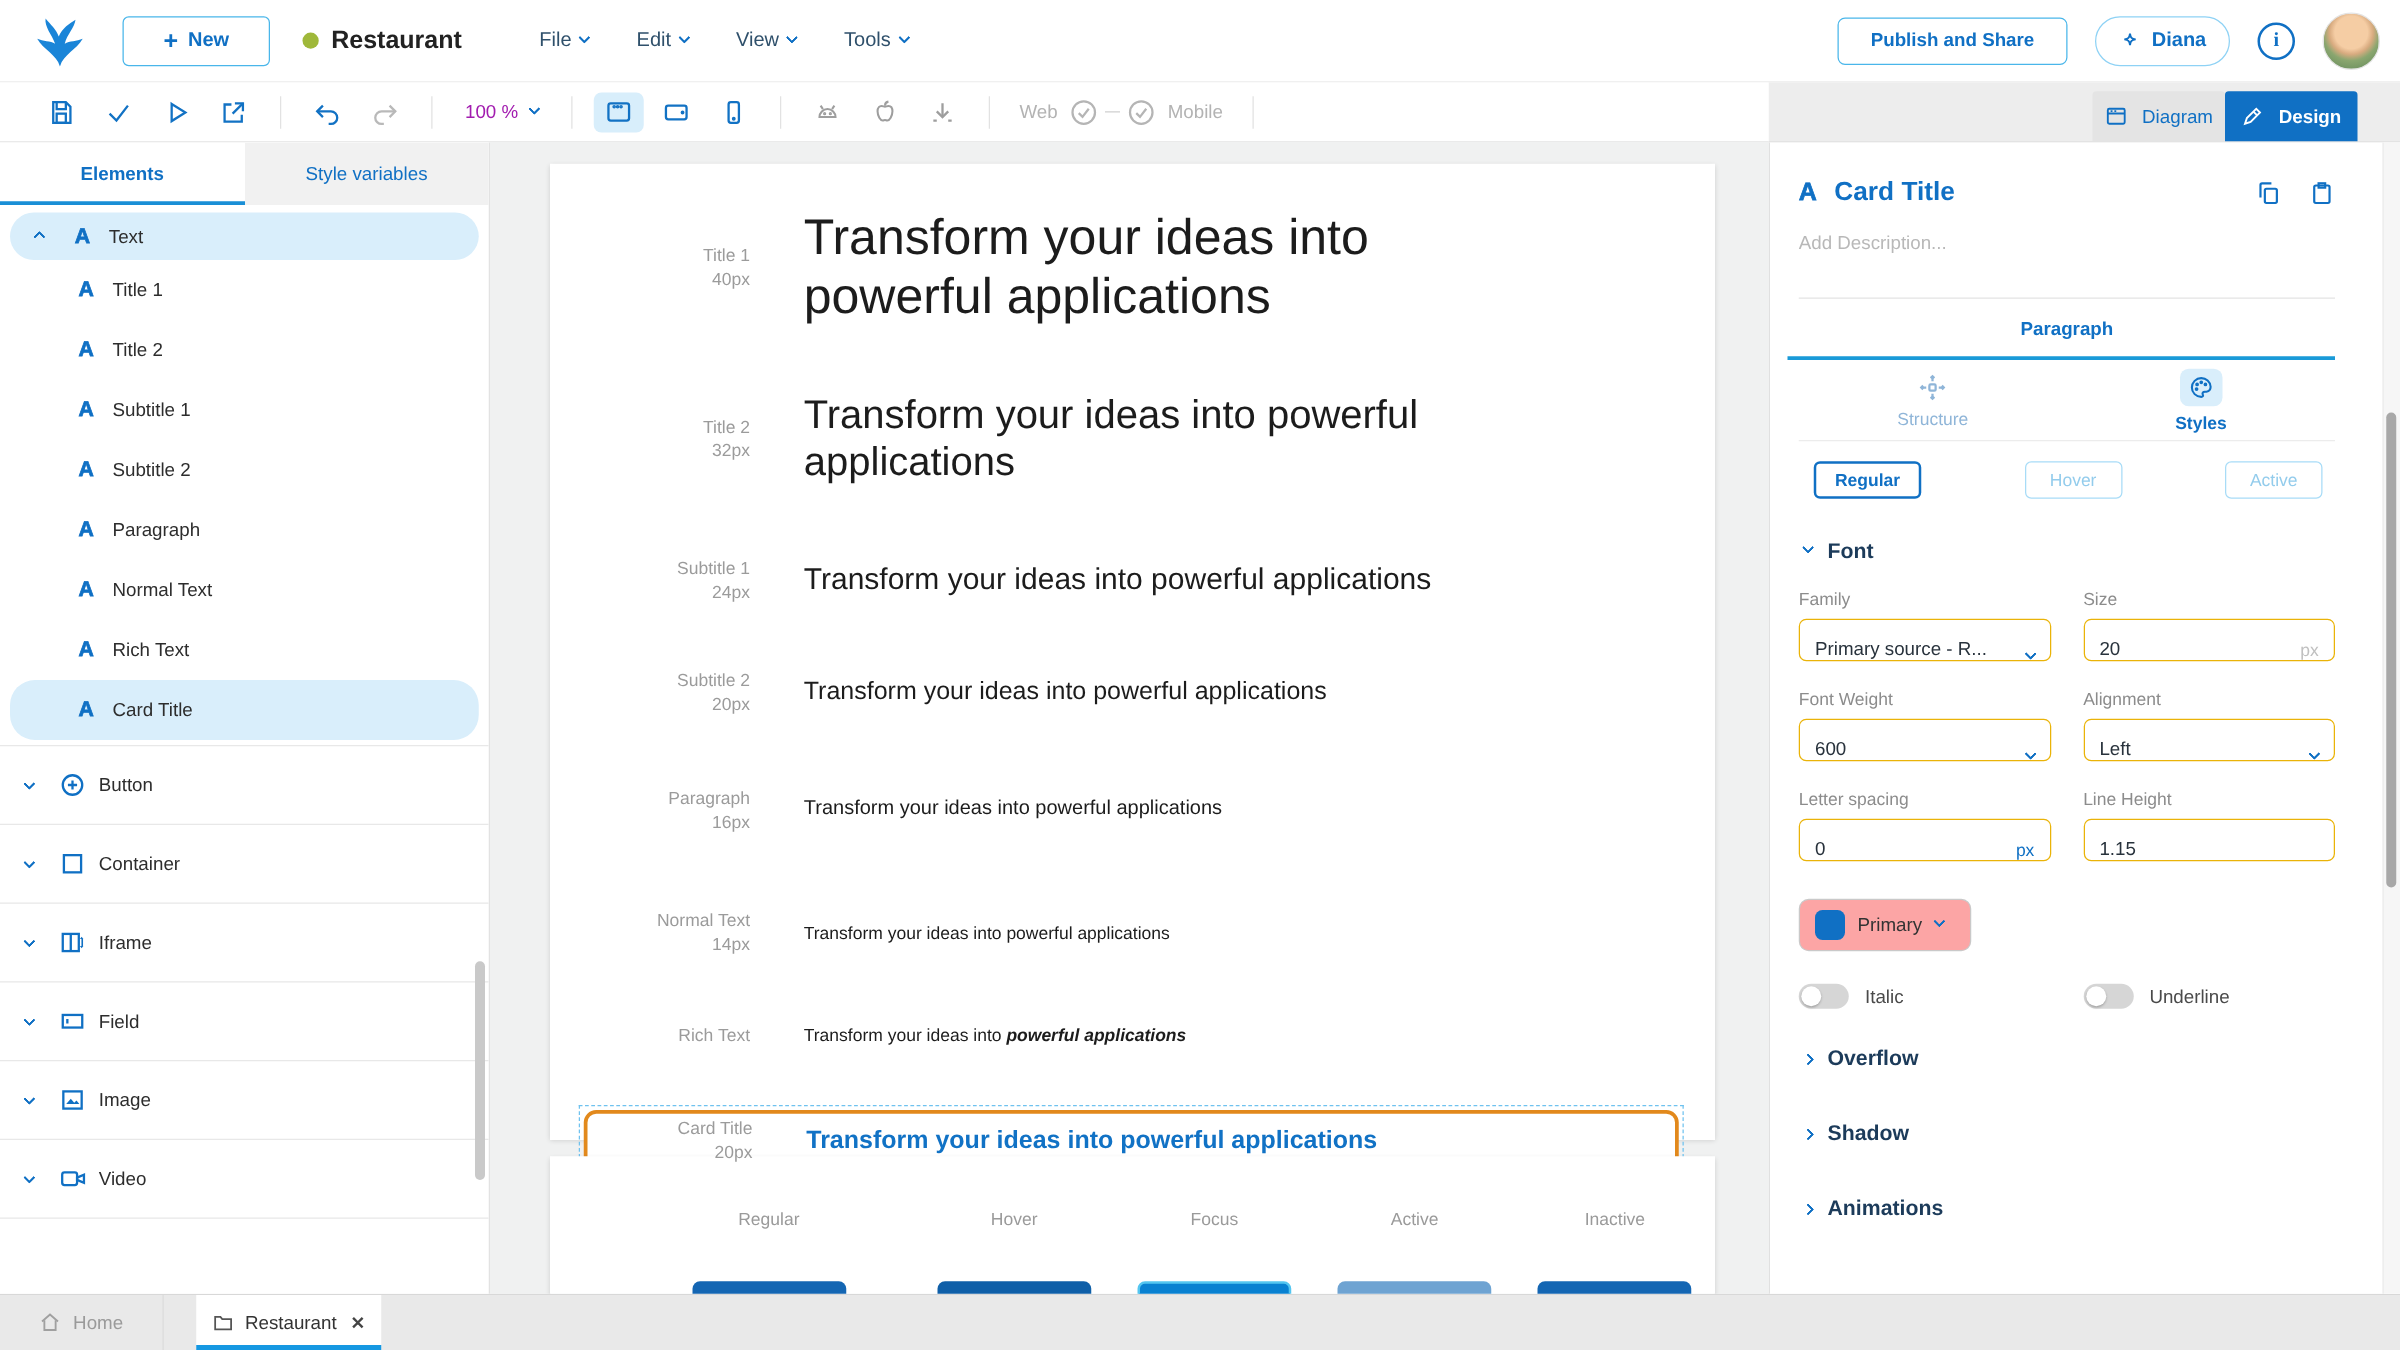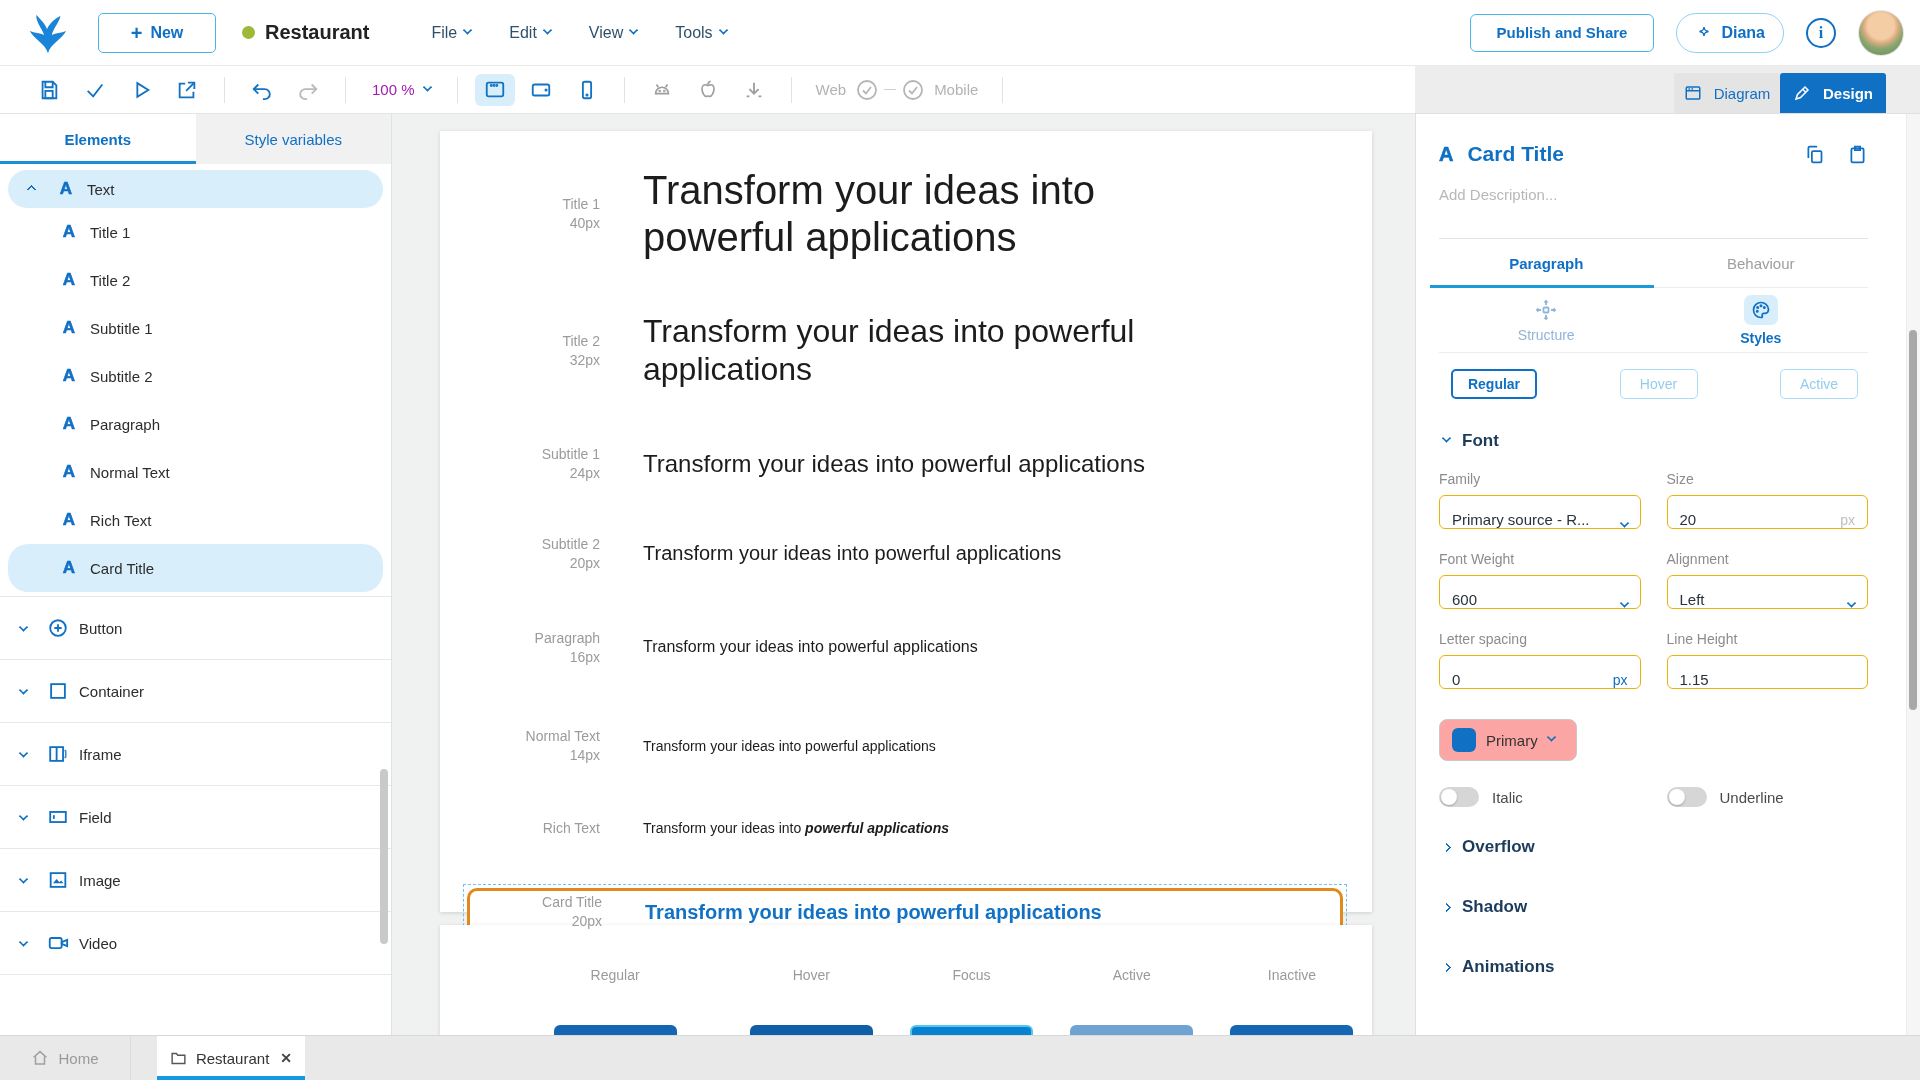--- a/index.html
+++ b/index.html
@@ -573,23 +573,20 @@
         </span>
       </div>
       <div class="rp-desc">
         <input type="text" placeholder="Add Description..." style="">
       </div>
       <div class="rp-div"></div>
       <div class="rp-tabs">
         <div class="rp-tab active">
             <span>Paragraph</span>
           </div>
-        <div class="rp-tab inactive">
-            <span>Behaviour</span>
-          </div>
       </div>
       <div class="rp-subtabs">
         <div class="rp-subtab structure">
           <svg class="ic" width="24" height="24" viewBox="0 0 24 24" fill="none" stroke="currentColor" stroke-width="1.8">
               <rect x="9.5" y="9.5" width="5" height="5" rx="1"></rect>
               <path d="M12 3v4M12 17v4M3 12h4M17 12h4"></path>
               <path d="M10.5 4.5L12 3l1.5 1.5M10.5 19.5L12 21l1.5-1.5M4.5 10.5L3 12l1.5 1.5M19.5 10.5L21 12l-1.5 1.5"></path>
             </svg>
           <span class="lbl">Structure</span>
         </div>

